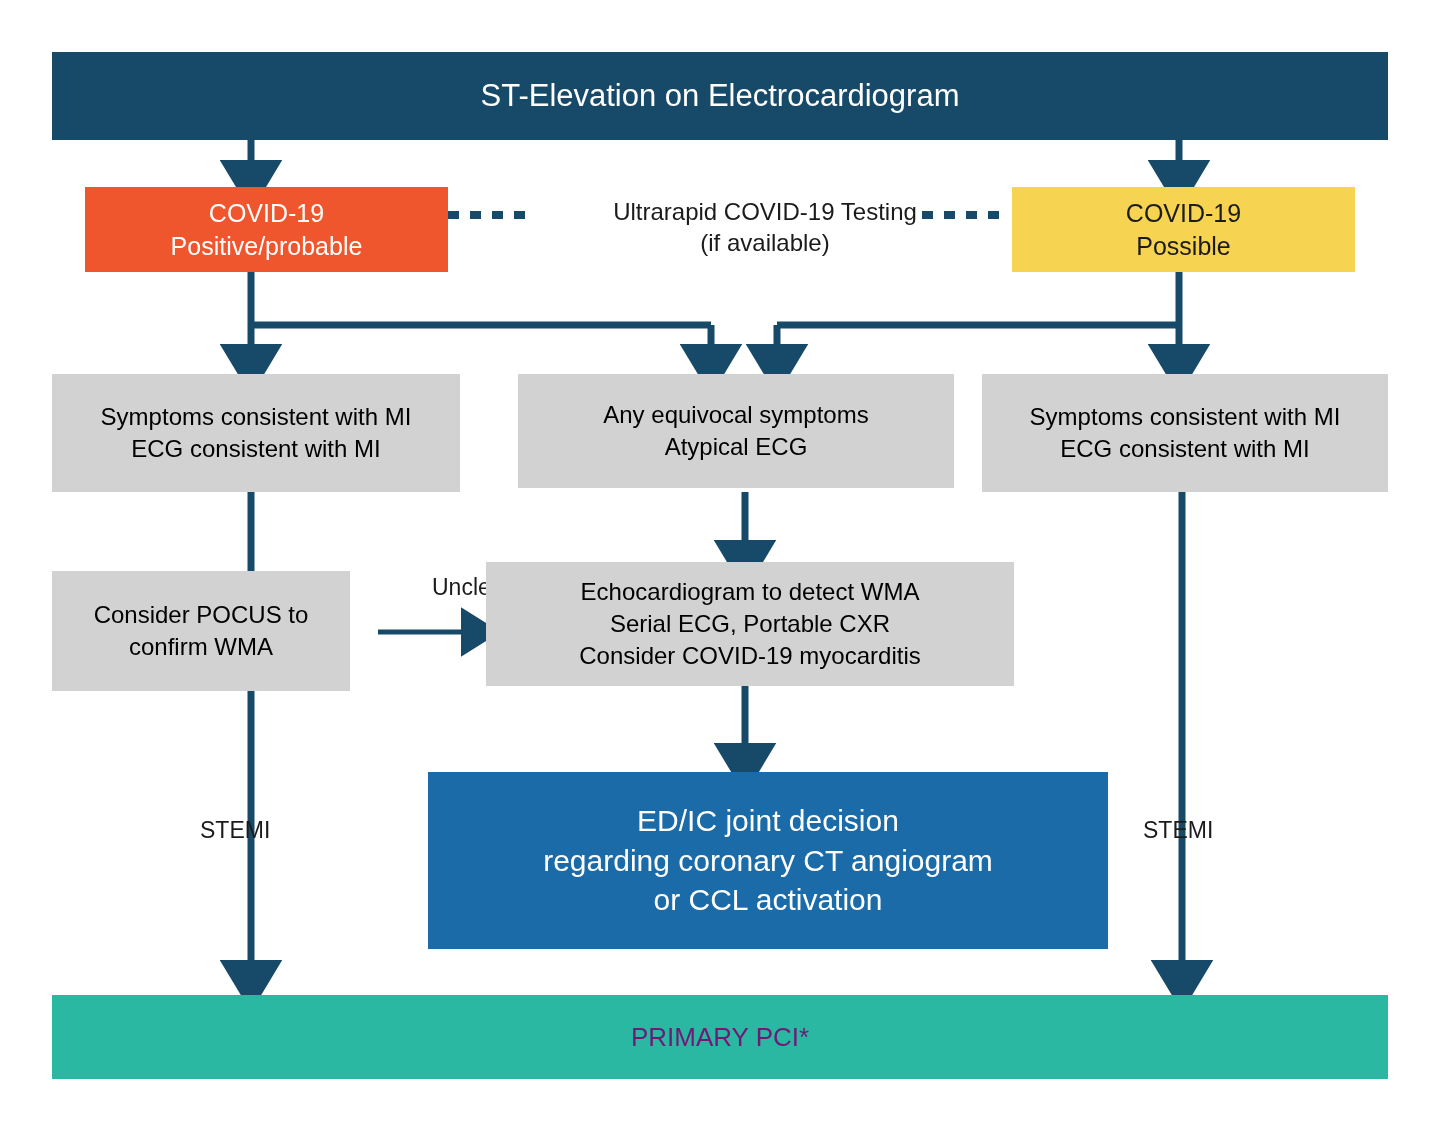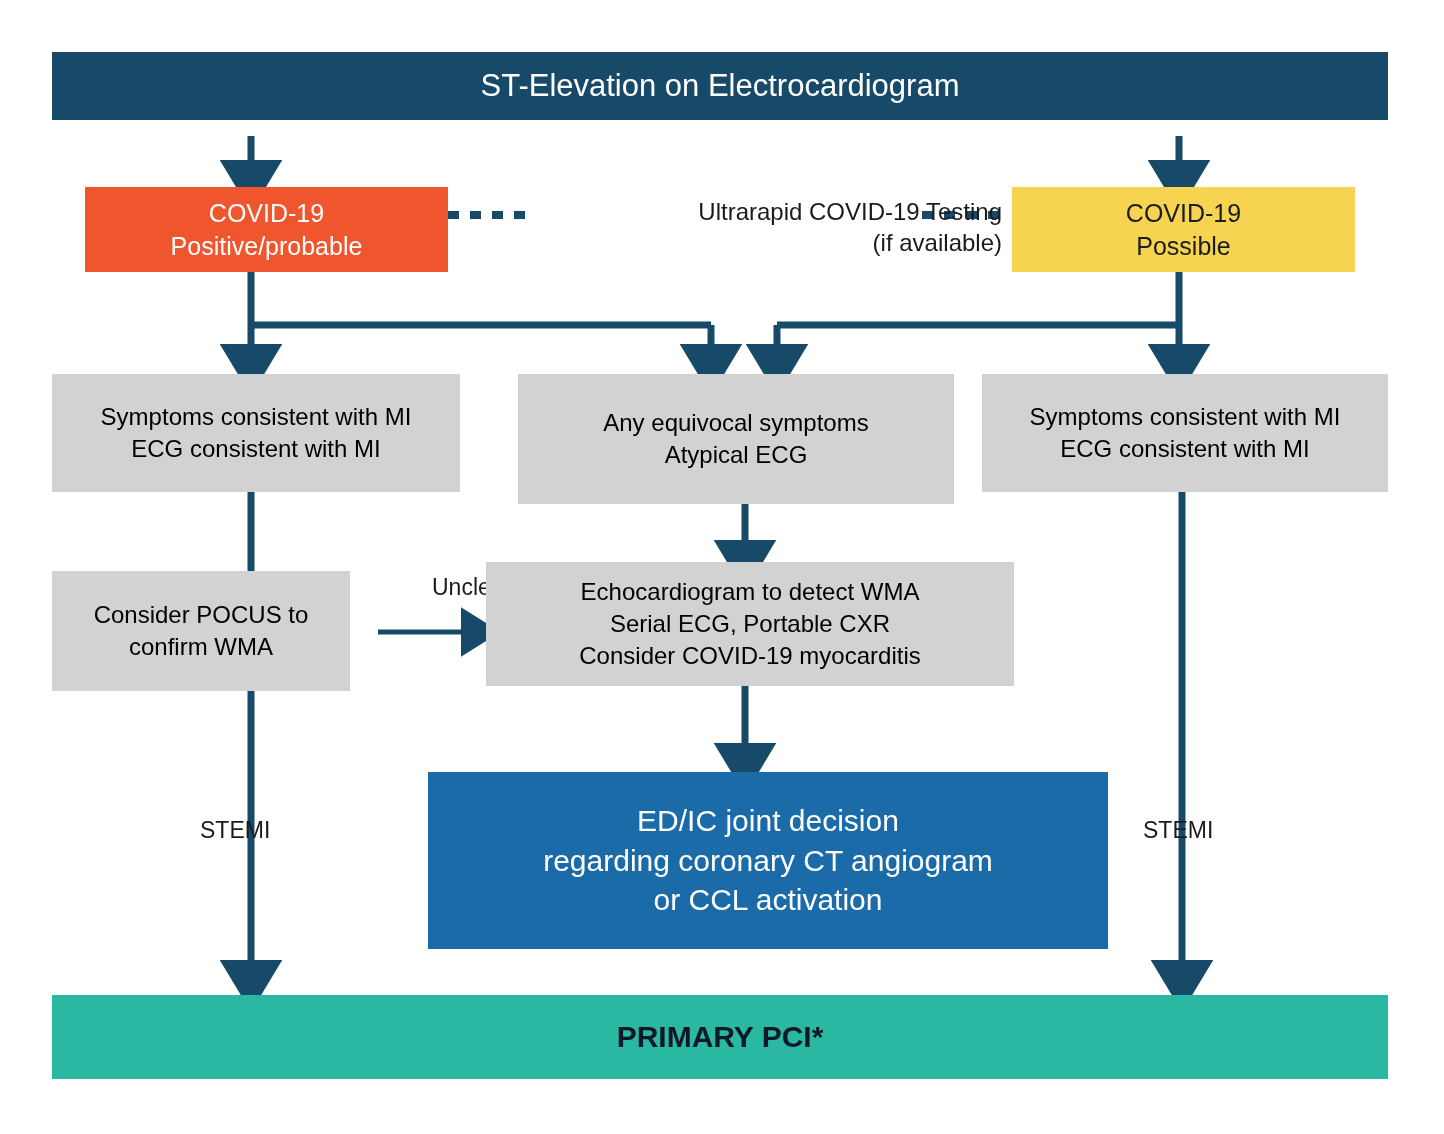--- a/index.html
+++ b/index.html
@@ -27,23 +27,22 @@
     line-height: 1.32;
     white-space: pre-line;
   }
   .hdr {
     background: #174A68;
     color: #ffffff;
     font-size: 31px;
   }
   .footer {
     background: #2BB8A3;
-    color: #0f172a;
-    font-size: 30px;
-    font-weight: bold;
+    color: #701a75;
+    font-size: 26px;
   }
   .orange {
     background: #F0562D;
     color: #ffffff;
     font-size: 25px;
   }
   .yellow {
     background: #F6D351;
     color: #1b1b1b;
     font-size: 25px;
@@ -55,21 +54,21 @@
   }
   .blue {
     background: #1B6BA8;
     color: #ffffff;
     font-size: 30px;
   }
   .plain-label {
     position: absolute;
     color: #1b1b1b;
     font-size: 24px;
-    text-align: right;
+    text-align: center;
     line-height: 1.3;
     white-space: pre-line;
   }
   svg.wires {
     position: absolute;
     left: 0;
     top: 0;
     width: 1444px;
     height: 1134px;
     pointer-events: none;
@@ -119,35 +118,35 @@
 
     <line x1="378" y1="632" x2="478" y2="632" stroke="#174A68" stroke-width="5" marker-end="url(#arrowThin)"></line>
 
     <line x1="745" y1="492" x2="745" y2="562" stroke="#174A68" stroke-width="7" marker-end="url(#arrow)"></line>
 
     <line x1="745" y1="685" x2="745" y2="765" stroke="#174A68" stroke-width="7" marker-end="url(#arrow)"></line>
 
     <line x1="1182" y1="492" x2="1182" y2="982" stroke="#174A68" stroke-width="7" marker-end="url(#arrow)"></line>
   </svg>
 
-  <div class="node hdr" style="left:52px; top:52px; width:1336px; height:68px;">ST-Elevation on Electrocardiogram</div>
+  <div class="node hdr" style="left:52px; top:52px; width:1336px; height:88px;">ST-Elevation on Electrocardiogram</div>
 
   <div class="node orange" style="left:85px; top:187px; width:363px; height:85px;">COVID-19
 Positive/probable</div>
 
   <div class="plain-label" style="left:528px; top:196px; width:474px;">Ultrarapid COVID-19 Testing
 (if available)</div>
 
   <div class="node yellow" style="left:1012px; top:187px; width:343px; height:85px;">COVID-19
 Possible</div>
 
   <div class="node grey" style="left:52px; top:374px; width:408px; height:118px;">Symptoms consistent with MI
 ECG consistent with MI</div>
 
-  <div class="node grey" style="left:518px; top:374px; width:436px; height:130px;">Any equivocal symptoms
+  <div class="node grey" style="left:518px; top:374px; width:436px; height:114px;">Any equivocal symptoms
 Atypical ECG</div>
 
   <div class="node grey" style="left:982px; top:374px; width:406px; height:118px;">Symptoms consistent with MI
 ECG consistent with MI</div>
 
   <div class="node grey" style="left:52px; top:571px; width:298px; height:120px;">Consider POCUS to
 confirm WMA</div>
 
   <div class="edge-label" style="left:385px; top:574px;margin-left:47px;">Unclear</div>
 

